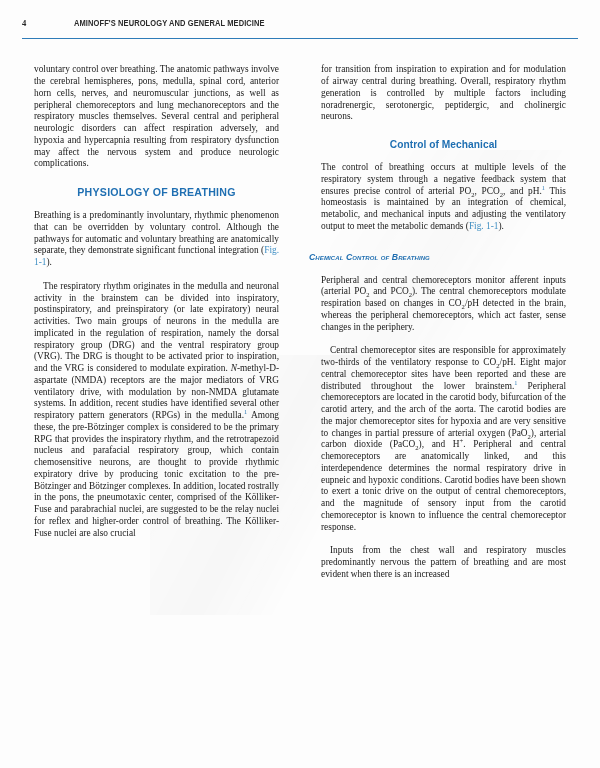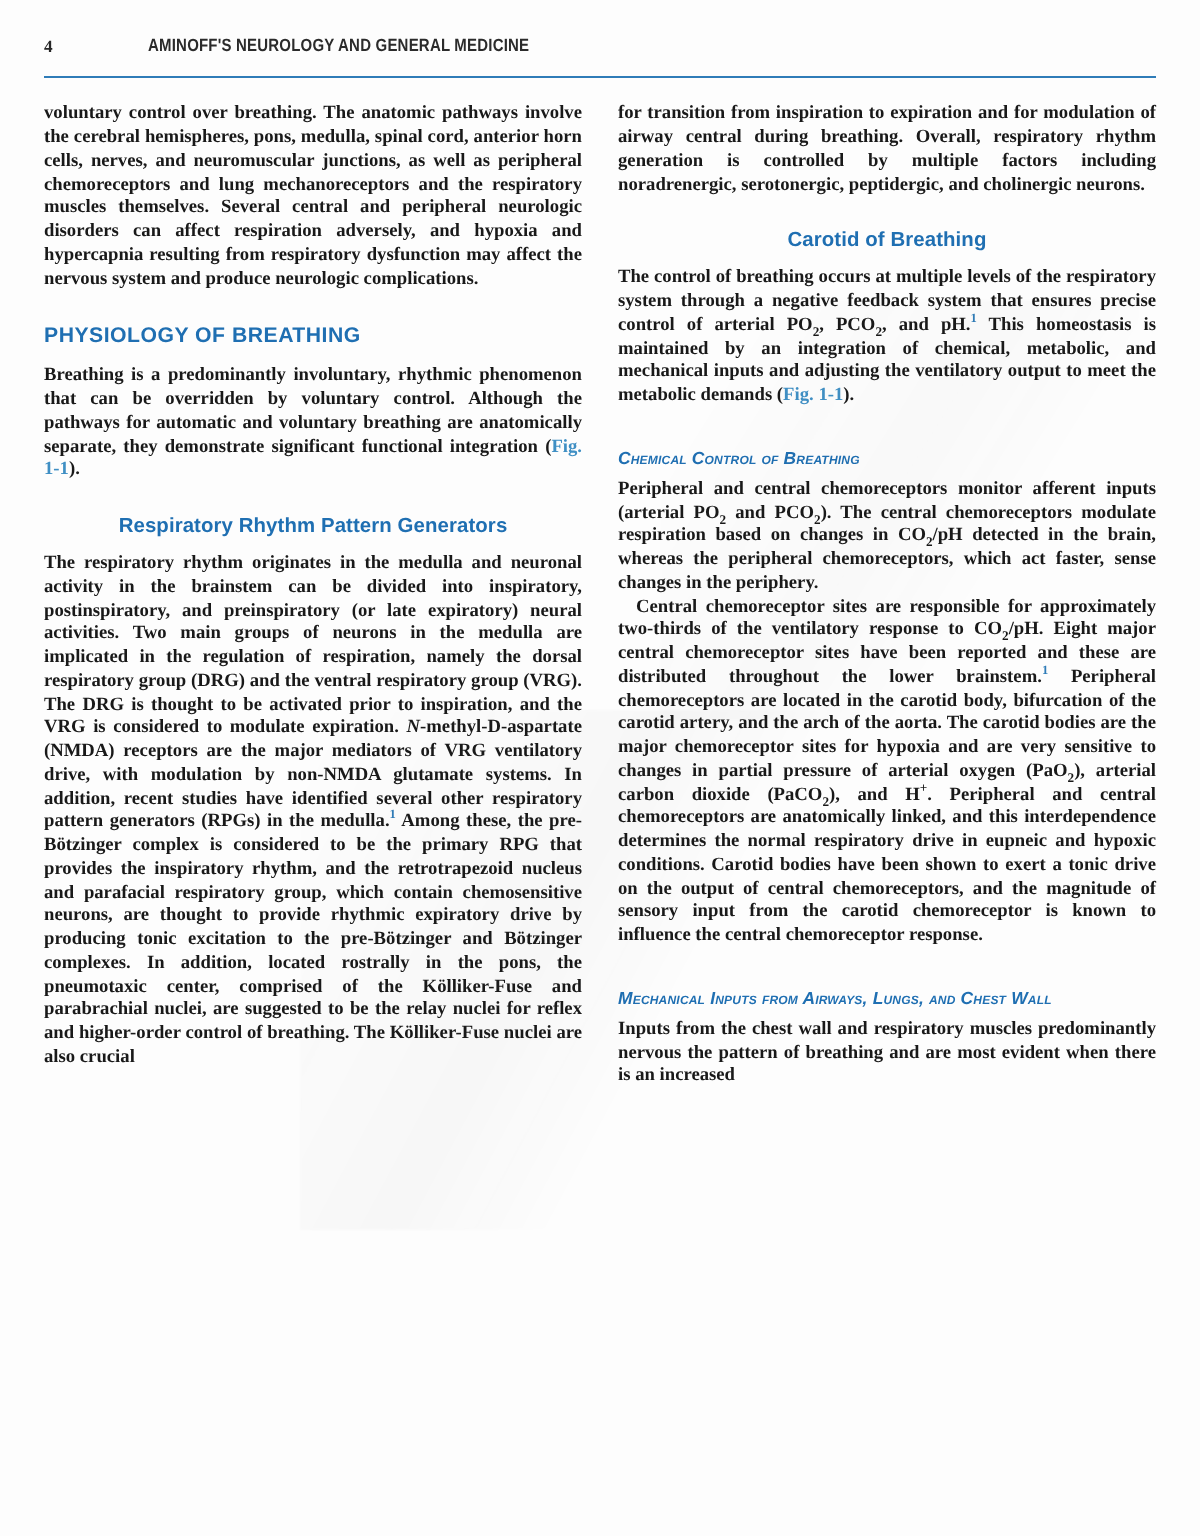--- a/index.html
+++ b/index.html
@@ -69,38 +69,37 @@
     display: flex;
     gap: 18px;
     align-items: flex-start;
   }
   .col {
     width: 269px;
     flex: 0 0 269px;
   }
 
   p.body {
-    margin: 0;
+    margin: 12px;
     font-size: 9.35px;
     line-height: 11.75px;
     text-align: justify;
     text-justify: inter-word;
     hyphens: manual;
     color: #191919;
     font-family: "Liberation Serif", "DejaVu Serif", serif;
-    font-weight: bold;
   }
   p.body + p.body {
     text-indent: 9px;
   }
   p.body.noindent { text-indent: 0; }
 
   h1.a-head {
     margin: 16px 0 9px 0;
-    text-align: left;
+    text-align: center;
     font-family: "Liberation Sans", "DejaVu Sans", sans-serif;
     font-size: 10.6px;
     font-weight: bold;
     color: #1f6fb2;
     letter-spacing: 0.25px;
   }
 
   h2.b-head {
     margin: 16px 0 8px 0;
     text-align: center;
@@ -184,51 +183,49 @@
       <p class="body noindent">
         <span>voluntary control over breathing. The anatomic pathways involve the cerebral hemispheres, pons, medulla, spinal cord, anterior horn cells, nerves, and neuromuscular junctions, as well as peripheral chemoreceptors and lung mechanoreceptors and the respiratory muscles themselves. Several central and peripheral neurologic disorders can affect respiration adversely, and hypoxia and hypercapnia resulting from respiratory dysfunction may affect the nervous system and produce neurologic complications.</span>
       </p>
 
       <h1 class="a-head">PHYSIOLOGY OF BREATHING</h1>
 
       <p class="body noindent">
         <span>Breathing is a predominantly involuntary, rhythmic phenomenon that can be overridden by voluntary control. Although the pathways for automatic and voluntary breathing are anatomically separate, they demonstrate significant functional integration (</span><span class="xref">Fig. 1-1</span><span>).</span>
       </p>
 
-      <h2 class="b-head">Respiratory Rhythm Pattern Generators</h2>
 
       <p class="body noindent">
         <span>The respiratory rhythm originates in the medulla and neuronal activity in the brainstem can be divided into inspiratory, postinspiratory, and preinspiratory (or late expiratory) neural activities. Two main groups of neurons in the medulla are implicated in the regulation of respiration, namely the dorsal respiratory group (DRG) and the ventral respiratory group (VRG). The DRG is thought to be activated prior to inspiration, and the VRG is considered to modulate expiration. </span><i>N</i><span>-methyl-</span><span class="smcap">D</span><span>-aspartate (NMDA) receptors are the major mediators of VRG ventilatory drive, with modulation by non-NMDA glutamate systems. In addition, recent studies have identified several other respiratory pattern generators (RPGs) in the medulla.</span><sup class="ref">1</sup><span> Among these, the pre-Bötzinger complex is considered to be the primary RPG that provides the inspiratory rhythm, and the retrotrapezoid nucleus and parafacial respiratory group, which contain chemosensitive neurons, are thought to provide rhythmic expiratory drive by producing tonic excitation to the pre-Bötzinger and Bötzinger complexes. In addition, located rostrally in the pons, the pneumotaxic center, comprised of the Kölliker-Fuse and parabrachial nuclei, are suggested to be the relay nuclei for reflex and higher-order control of breathing. The Kölliker-Fuse nuclei are also crucial</span>
       </p>
 
     </div>
 
     <div class="col">
 
       <p class="body noindent">
         <span>for transition from inspiration to expiration and for modulation of airway central during breathing. Overall, respiratory rhythm generation is controlled by multiple factors including noradrenergic, serotonergic, peptidergic, and cholinergic neurons.</span>
       </p>
 
-      <h2 class="b-head">Carotid of Breathing</h2>
+      <h2 class="b-head">Control of Mechanical</h2>
 
       <p class="body noindent">
         <span>The control of breathing occurs at multiple levels of the respiratory system through a negative feedback system that ensures precise control of arterial PO</span><sub>2</sub><span>, PCO</span><sub>2</sub><span>, and pH.</span><sup class="ref">1</sup><span> This homeostasis is maintained by an integration of chemical, metabolic, and mechanical inputs and adjusting the ventilatory output to meet the metabolic demands (</span><span class="xref">Fig. 1-1</span><span>).</span>
       </p>
 
       <h3 class="c-head">Chemical Control of Breathing</h3>
 
       <p class="body noindent">
         <span>Peripheral and central chemoreceptors monitor afferent inputs (arterial PO</span><sub>2</sub><span> and PCO</span><sub>2</sub><span>). The central chemoreceptors modulate respiration based on changes in CO</span><sub>2</sub><span>/pH detected in the brain, whereas the peripheral chemoreceptors, which act faster, sense changes in the periphery.</span>
       </p>
 
       <p class="body">
         <span>Central chemoreceptor sites are responsible for approximately two-thirds of the ventilatory response to CO</span><sub>2</sub><span>/pH. Eight major central chemoreceptor sites have been reported and these are distributed throughout the lower brainstem.</span><sup class="ref">1</sup><span> Peripheral chemoreceptors are located in the carotid body, bifurcation of the carotid artery, and the arch of the aorta. The carotid bodies are the major chemoreceptor sites for hypoxia and are very sensitive to changes in partial pressure of arterial oxygen (PaO</span><sub>2</sub><span>), arterial carbon dioxide (PaCO</span><sub>2</sub><span>), and H</span><sup class="charge">+</sup><span>. Peripheral and central chemoreceptors are anatomically linked, and this interdependence determines the normal respiratory drive in eupneic and hypoxic conditions. Carotid bodies have been shown to exert a tonic drive on the output of central chemoreceptors, and the magnitude of sensory input from the carotid chemoreceptor is known to influence the central chemoreceptor response.</span>
       </p>
 
-      <h3 class="c-head">Mechanical Inputs from Airways, Lungs, and Chest Wall</h3>
 
       <p class="body noindent">
         <span>Inputs from the chest wall and respiratory muscles predominantly nervous the pattern of breathing and are most evident when there is an increased</span>
       </p>
 
     </div>
   </div>
 </div>
 
 </body></html>

